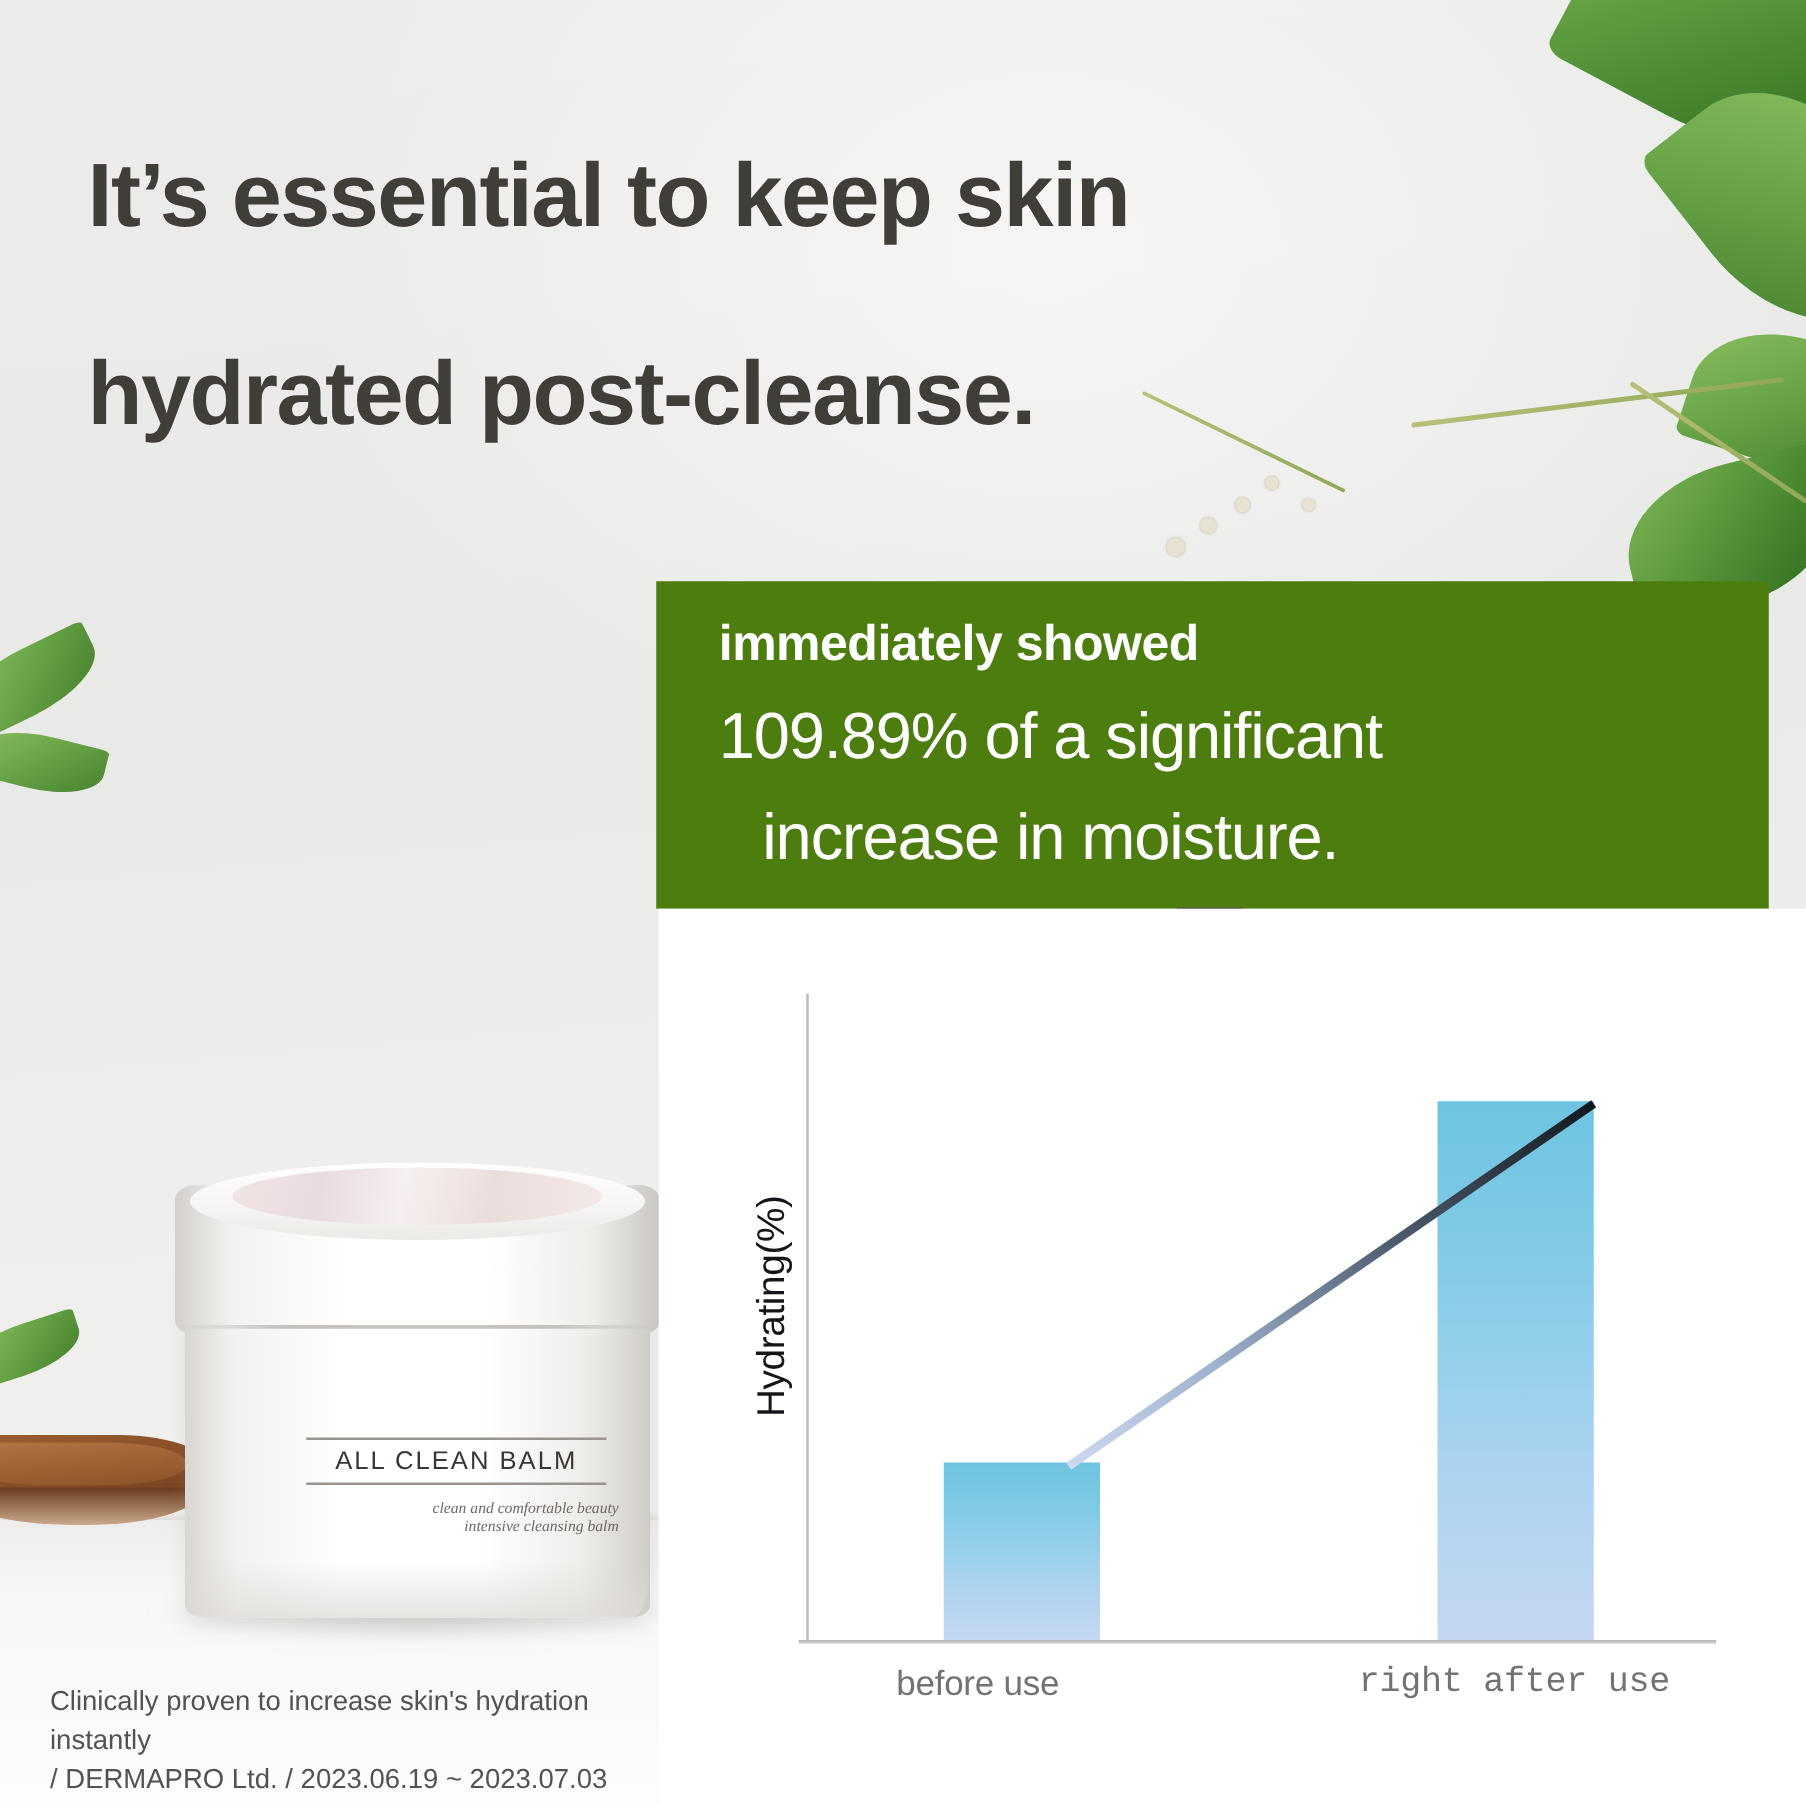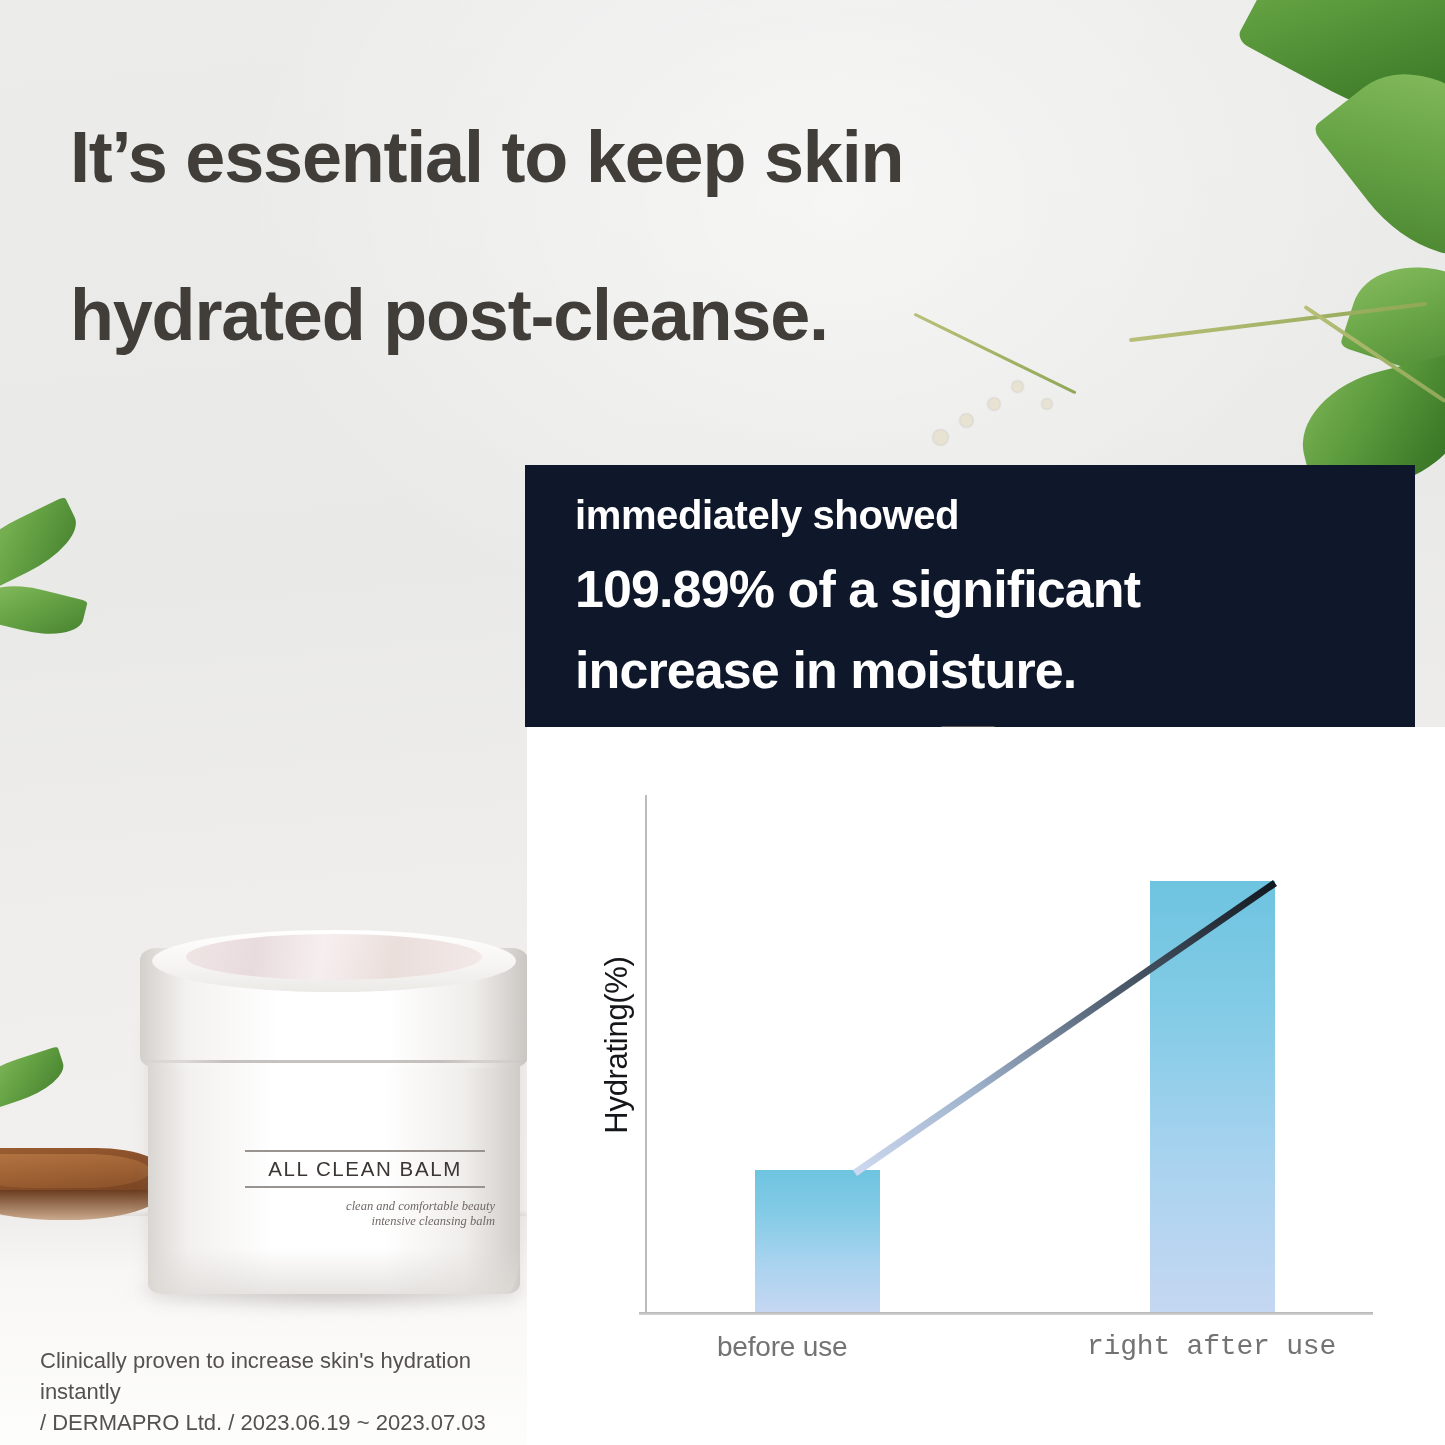--- a/index.html
+++ b/index.html
@@ -57,26 +57,26 @@
     background:linear-gradient(180deg,#6b3c1f,#caa98c);}
   .dish-in{position:absolute;left:-30px;top:1154px;width:180px;height:34px;
     border-radius:0 50% 50% 50%/0 70% 70% 70%;
     background:linear-gradient(175deg,#b97945,#8d5329);opacity:.85;}
 
   
   .headline{position:absolute;left:70px;top:78px;width:1140px;
     font-size:72px;font-weight:bold;line-height:158px;letter-spacing:-1.2px;color:#413e3a;}
 
   
-  .callout{position:absolute;left:525px;top:465px;width:890px;height:262px;background:#0f172a;}
+  .callout{position:absolute;left:525px;top:465px;width:890px;height:262px;background:#4d7c0f;}
   .callout-tail{position:absolute;left:941px;top:726px;width:0;height:0;
     border-left:27px solid transparent;border-right:27px solid transparent;border-top:29px solid #5b5651;}
   .co-line1{position:absolute;left:50px;top:28px;font-size:40px;font-weight:bold;color:#fff;letter-spacing:-.4px;}
-  .co-line2{position:absolute;left:50px;top:84px;font-size:52px;font-weight:bold;color:#fff;
-    line-height:81px;letter-spacing:-.9px;}
+  .co-line2{position:absolute;left:50px;top:84px;font-size:52px;font-weight:normal;color:#fff;
+    line-height:81px;letter-spacing:-.9px;text-align:center;}
 
   
   .panel{position:absolute;left:527px;top:727px;width:918px;height:718px;background:#fff;}
   .axis-y{position:absolute;left:118px;top:68px;width:2px;height:518px;background:#bcbcbc;}
   .axis-x{position:absolute;left:112px;top:585px;width:734px;height:3px;
     background:linear-gradient(180deg,#b4b4b4,#d7d7d7);}
   .ylabel{position:absolute;left:-40px;top:300px;width:260px;text-align:center;
     transform:rotate(-90deg);font-size:31px;color:#15161a;letter-spacing:-.3px;}
   .bar{position:absolute;background:linear-gradient(180deg,#6ec4e0 0%,#83cbe6 30%,#a9d3ef 66%,#c5d7f2 100%);}
   .bar1{left:228px;top:443px;width:125px;height:142px;}

